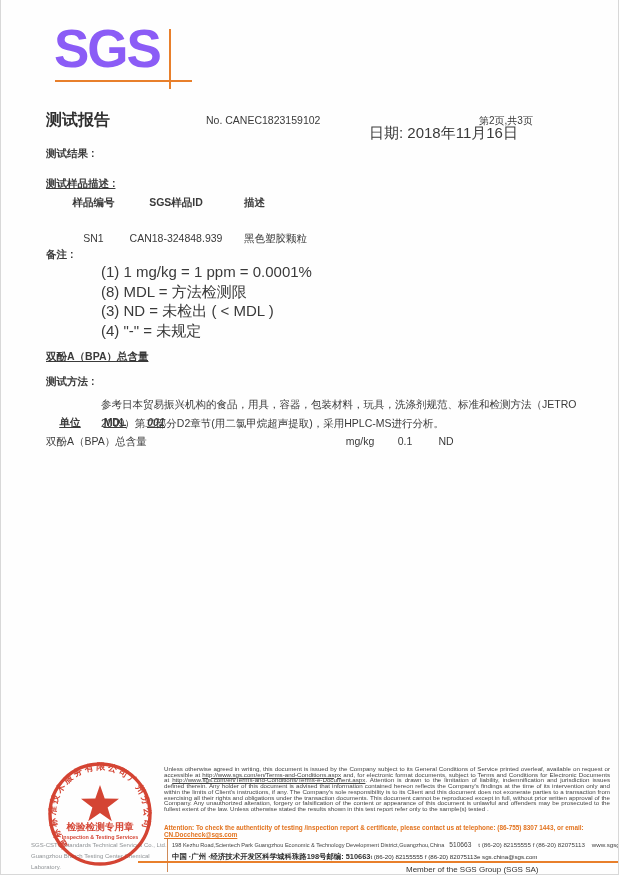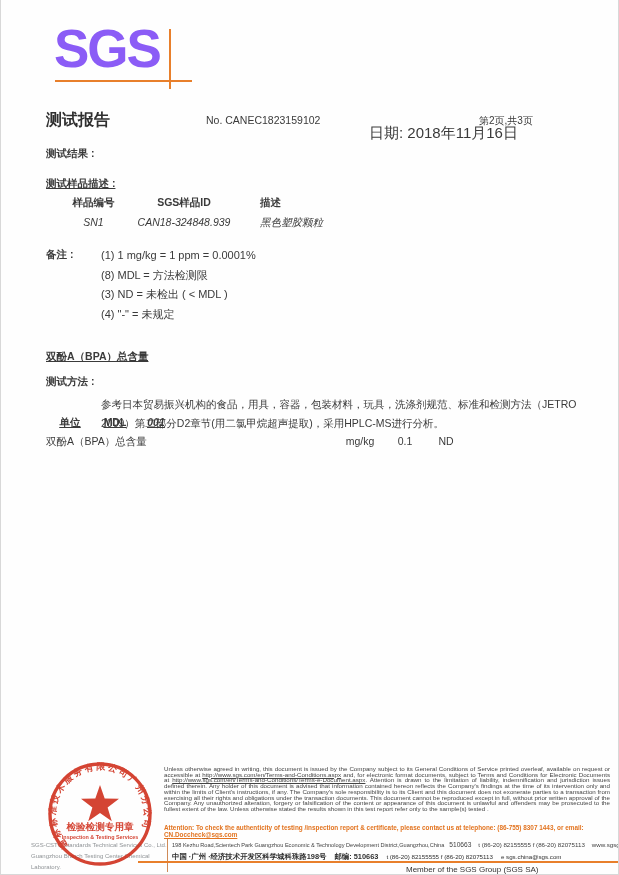--- a/index.html
+++ b/index.html
@@ -21,29 +21,29 @@
   .doc-title { left:45px; top:110px; font-size:16px; font-weight:bold; color:#2f2f2f; }
   .report-no { left:205px; top:114px; font-size:10.5px; }
   .report-date { left:368px; top:124px; font-size:15px; }
   .report-page { left:478px; top:114px; font-size:10px; }
 
   .label-bold { font-weight:bold; }
   .results-label { left:45px; top:147px; font-size:10.5px; }
   .sample-heading { left:45px; top:177px; font-size:10.5px; font-weight:bold; text-decoration:underline; }
 
   .sample-table { left:60px; top:196px; font-size:10.5px; }
-  .sample-table .row { display:flex;gap:8px; }
+  .sample-table .row { display:flex; }
   .sample-table .c1 { width:65px; text-align:center; }
   .sample-table .c2 { width:100px; text-align:center; }
   .sample-table .c3 { width:180px; padding-left:18px; }
   .sample-table .hdr { font-weight:bold; }
-  .sample-table .row + .row { margin-top:6px;font-style:italic; }
+  .sample-table .row + .row { margin-top:22px; }
 
   .remarks-label { left:45px; top:248px; font-size:10.5px; font-weight:bold; }
-  .remarks-list { left:100px; top:246px; font-size:11px; line-height:19.5px; list-style:none; }
+  .remarks-list { left:100px; top:262px; font-size:15px; line-height:19.5px; list-style:none; }
 
   .section-title { left:45px; top:350px; font-size:10.5px; font-weight:bold; text-decoration:underline; }
   .method-label { left:45px; top:375px; font-size:10.5px; font-weight:bold; }
   .method-text { left:100px; top:395px; width:494px; font-size:10.5px; line-height:19px; }
 
   .result-table { left:45px; top:416px; width:420px; font-size:10.5px; }
   .result-table .row { display:flex; }
   .result-table .c1 { width:290px; padding-left:17px; }
   .result-table .row.body .c1 { padding-left:0; }
   .result-table .c2 { width:48px; text-align:center; }
@@ -60,21 +60,21 @@
   .disclaimer { left:163px; top:766px; width:446px; font-size:6.2px; line-height:5.7px; text-align:justify; color:#454545; letter-spacing:0; }
   .disclaimer .lnk { text-decoration:underline; }
   .attention { left:163px; top:824px; width:446px; font-size:6.4px; line-height:7px; font-weight:bold; color:#e2731f; }
   .attention .lnk { text-decoration:underline; }
 
   .addr-vline { left:166px; top:839px; width:1px; height:33px; background:#cf8a57; }
   .addr-block { left:171px; top:841px; width:440px; }
   .addr-row1 { display:flex; align-items:baseline; gap:5px; font-size:5.6px; color:#3f3f3f; white-space:nowrap; }
   .addr-row1 .post { font-size:6.6px; }
   .addr-row1 .tel { font-size:6.2px; margin-left:2px; }
-  .addr-row2 { display:flex; align-items:baseline; gap:8px; margin-top:4px; font-size:7.4px; color:#2f2f2f; white-space:nowrap; }
+  .addr-row2 { display:flex; align-items:baseline; margin-top:4px; font-size:7.4px; color:#2f2f2f; white-space:nowrap; }
   .addr-row2 .cn { font-weight:bold; }
   .addr-row2 .post { font-weight:bold; }
   .addr-row2 .tel { font-size:6.2px; }
 
   .footer-hline { left:137px; top:861px; width:482px; height:2px; background:#e87f2b; }
   .member-line { left:405px; top:865px; font-size:8px; color:#333333; }
 </style>
 </head>
 <body>
 

